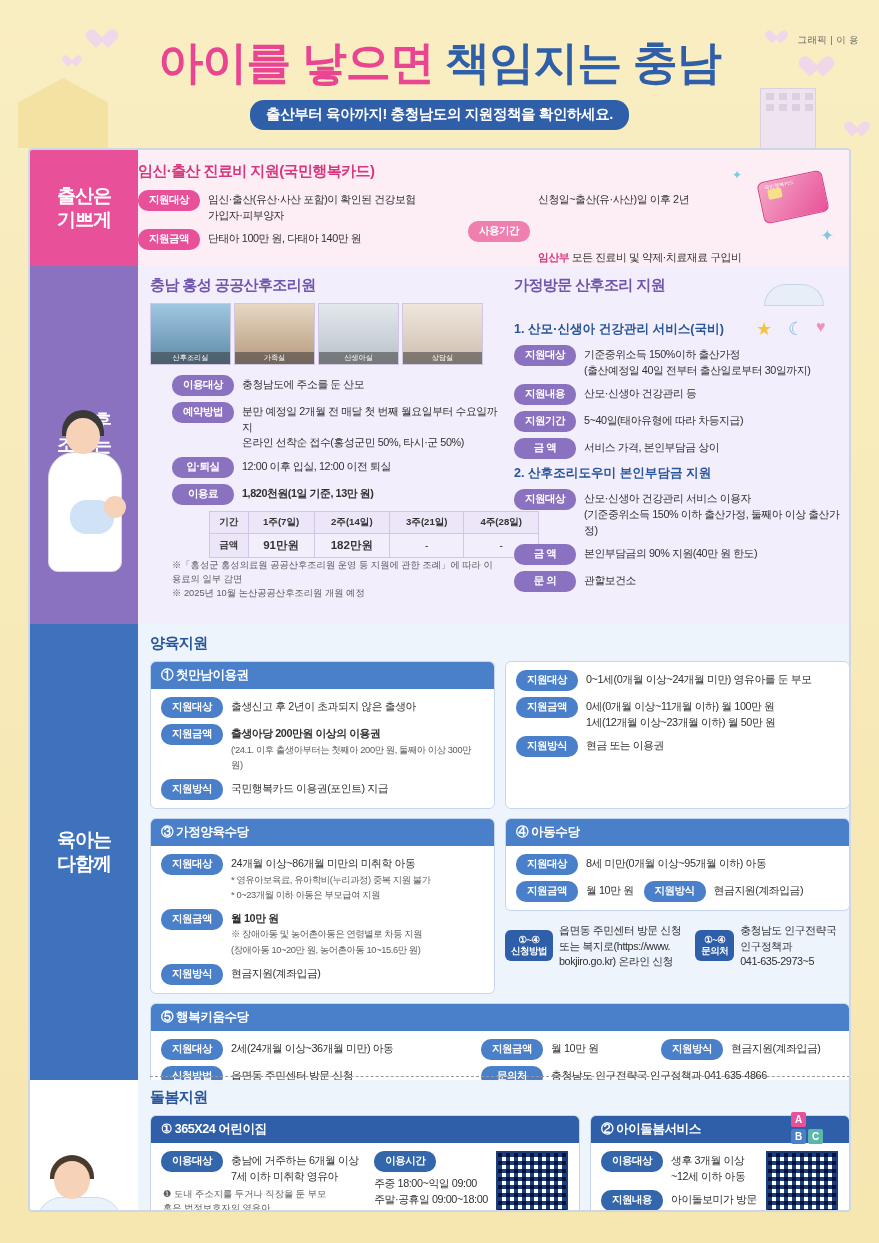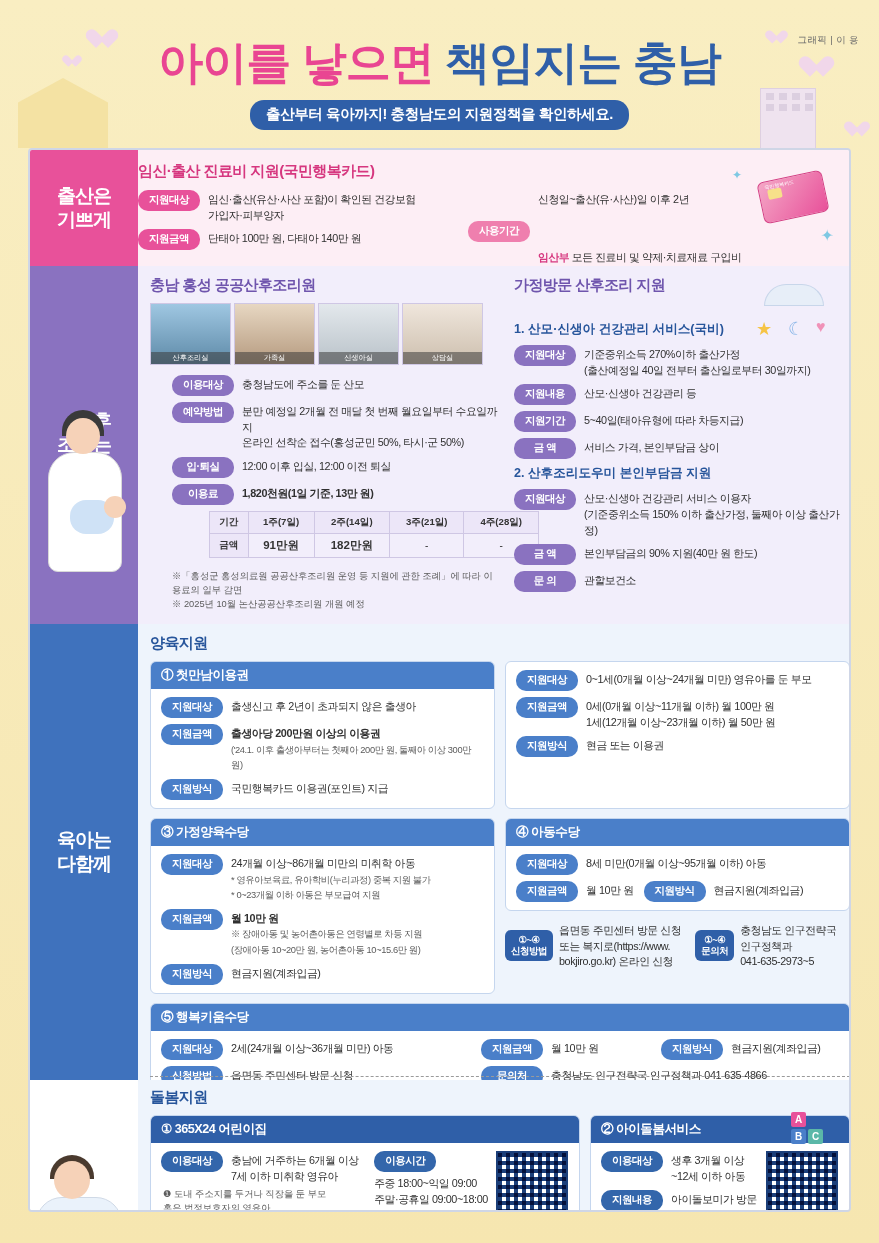--- a/index.html
+++ b/index.html
@@ -353,40 +353,40 @@
             </tr>
             <tr>
               <th>금액</th>
               <td><b>91만원</b></td>
               <td><b>182만원</b></td>
               <td>-</td>
               <td>-</td>
             </tr>
           </tbody>
             </table>
-          <div class="small" style="margin-top:12px;line-height:1.5">
+          <div class="small" style="margin-top:1px;line-height:1.5">
             <div>※「홍성군 홍성의료원 공공산후조리원 운영 등 지원에 관한 조례」에 따라 이용료의 일부 감면</div>
             <div>※ 2025년 10월 논산공공산후조리원 개원 예정</div>
           </div>
         </div>
       </div>
 
       <div style="width:336px;position:relative;">
         <div class="sec-title purple-t">가정방문 산후조리 지원</div>
         <div class="mobile-toy">
           <div class="toy-top"></div>
           <span class="toy-star">★</span>
           <span class="toy-moon">☾</span>
           <span class="toy-heart">♥</span>
         </div>
         <div style="margin-top:26px;font-size:12.6px;font-weight:bold;color:#27559b;">1. 산모·신생아 건강관리 서비스(국비)</div>
         <div style="margin-top:7px;">
           <div class="row">
             <span class="pill purple">지원대상</span>
-            <span class="txt" style="white-space:pre-line">기준중위소득 270%이하 출산가정
+            <span class="txt" style="white-space:pre-line">기준중위소득 150%이하 출산가정
 (출산예정일 40일 전부터 출산일로부터 30일까지)</span>
           </div>
           <div class="row">
             <span class="pill purple">지원내용</span>
             <span class="txt">산모·신생아 건강관리 등</span>
           </div>
           <div class="row">
             <span class="pill purple">지원기간</span>
             <span class="txt">5~40일(태아유형에 따라 차등지급)</span>
           </div>

